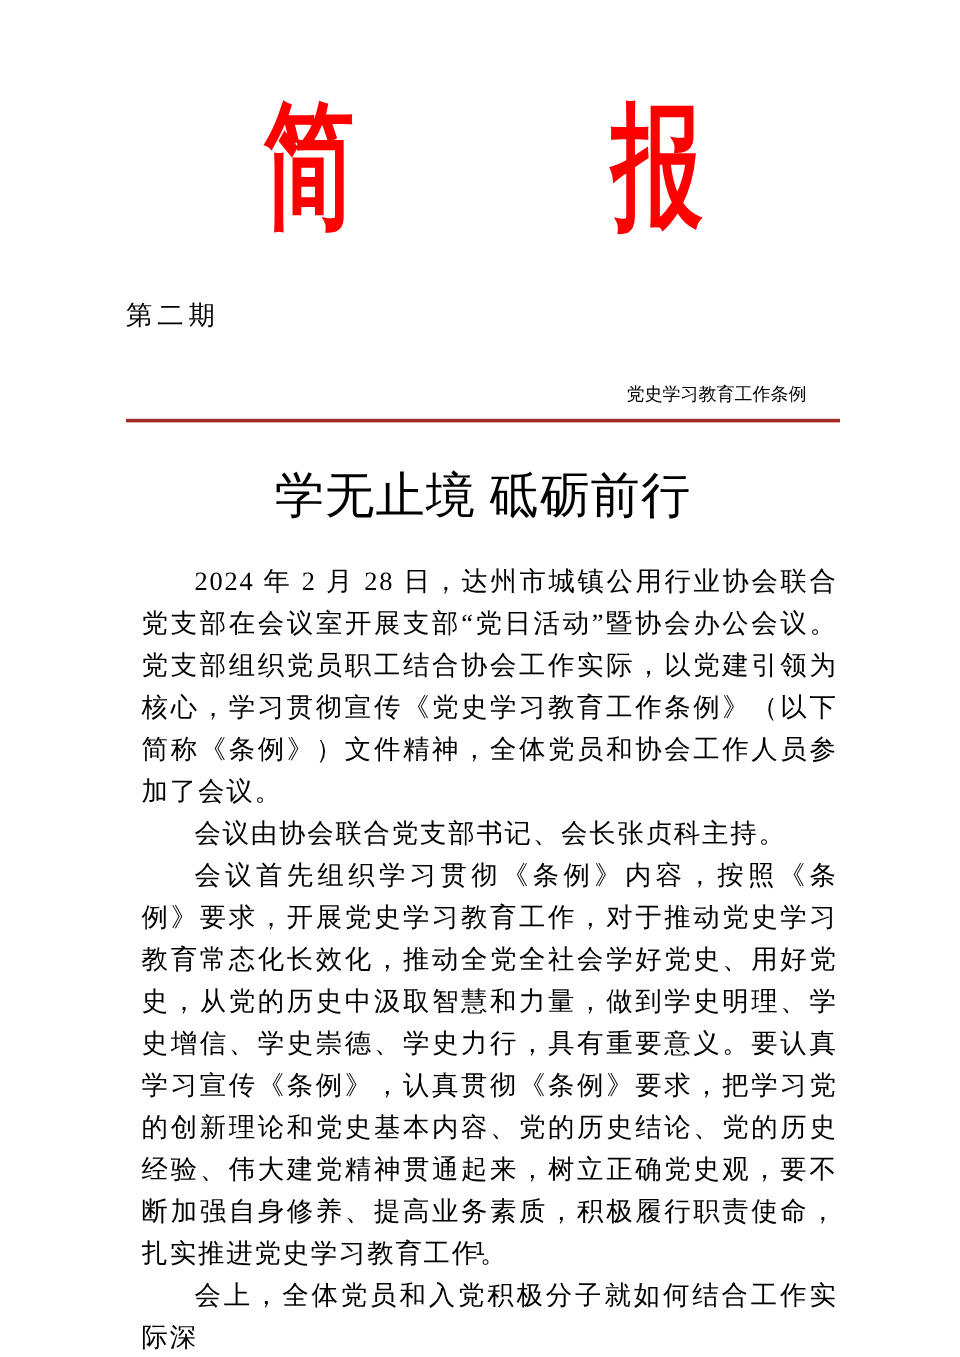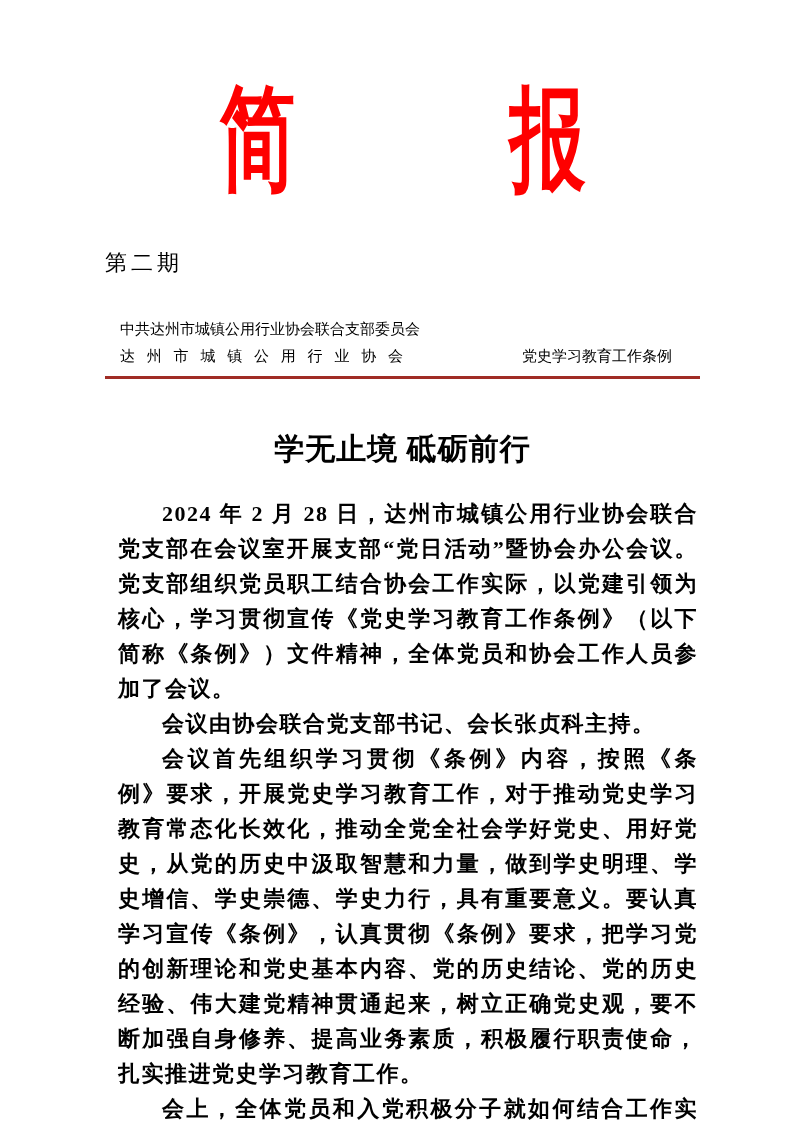--- a/index.html
+++ b/index.html
@@ -74,39 +74,38 @@
     line-height: 27px;
     white-space: nowrap;
   }
   .red-rule {
     height: 3px;
     background: #a02c25;
     margin-top: 6px;
   }
   
   .article-title {
-    margin-top: 50px;
+    margin-top: 34px;
     text-align: center;
-    font-size: 30px;
-    font-weight: bold;
+    font-size: 41px;
+    font-weight: normal;
     letter-spacing: 1px;
   }
   .body-text {
     margin-top: 26px;
     margin-left: 13px;
     margin-right: 2px;
     font-size: 22px;
     line-height: 35px;
     text-align: justify;
   }
   .body-p {
     margin: 0;
     text-indent: 2em;
     letter-spacing: 1.5px;
-    font-weight: bold;
   }
   
   .page-number {
     position: absolute;
     top: 1032px;
     left: 0;
     width: 100%;
     text-align: center;
     font-size: 15px;
     font-family: "DejaVu Sans", "Liberation Sans", sans-serif;
@@ -118,24 +117,20 @@
 <div class="page">
 
   <div class="masthead">
     <span class="masthead-char">简</span>
     <span class="masthead-char">报</span>
   </div>
 
   <div class="issue-line">第二期</div>
 
   <div class="org-header">
-    <div class="org-lines">
-      <div class="org-line1">中共达州市城镇公用行业协会联合支部委员会</div>
-      <div class="org-line2">达州市城镇公用行业协会</div>
-    </div>
     <div class="org-date">党史学习教育工作条例</div>
   </div>
 
   <div class="red-rule"></div>
 
   <div class="article-title">学无止境 砥砺前行</div>
 
   <div class="body-text">
       <p class="body-p">2024 年 2 月 28 日，达州市城镇公用行业协会联合党支部在会议室开展支部“党日活动”暨协会办公会议。党支部组织党员职工结合协会工作实际，以党建引领为核心，学习贯彻宣传《党史学习教育工作条例》（以下简称《条例》）文件精神，全体党员和协会工作人员参加了会议。</p>
       <p class="body-p">会议由协会联合党支部书记、会长张贞科主持。</p>

